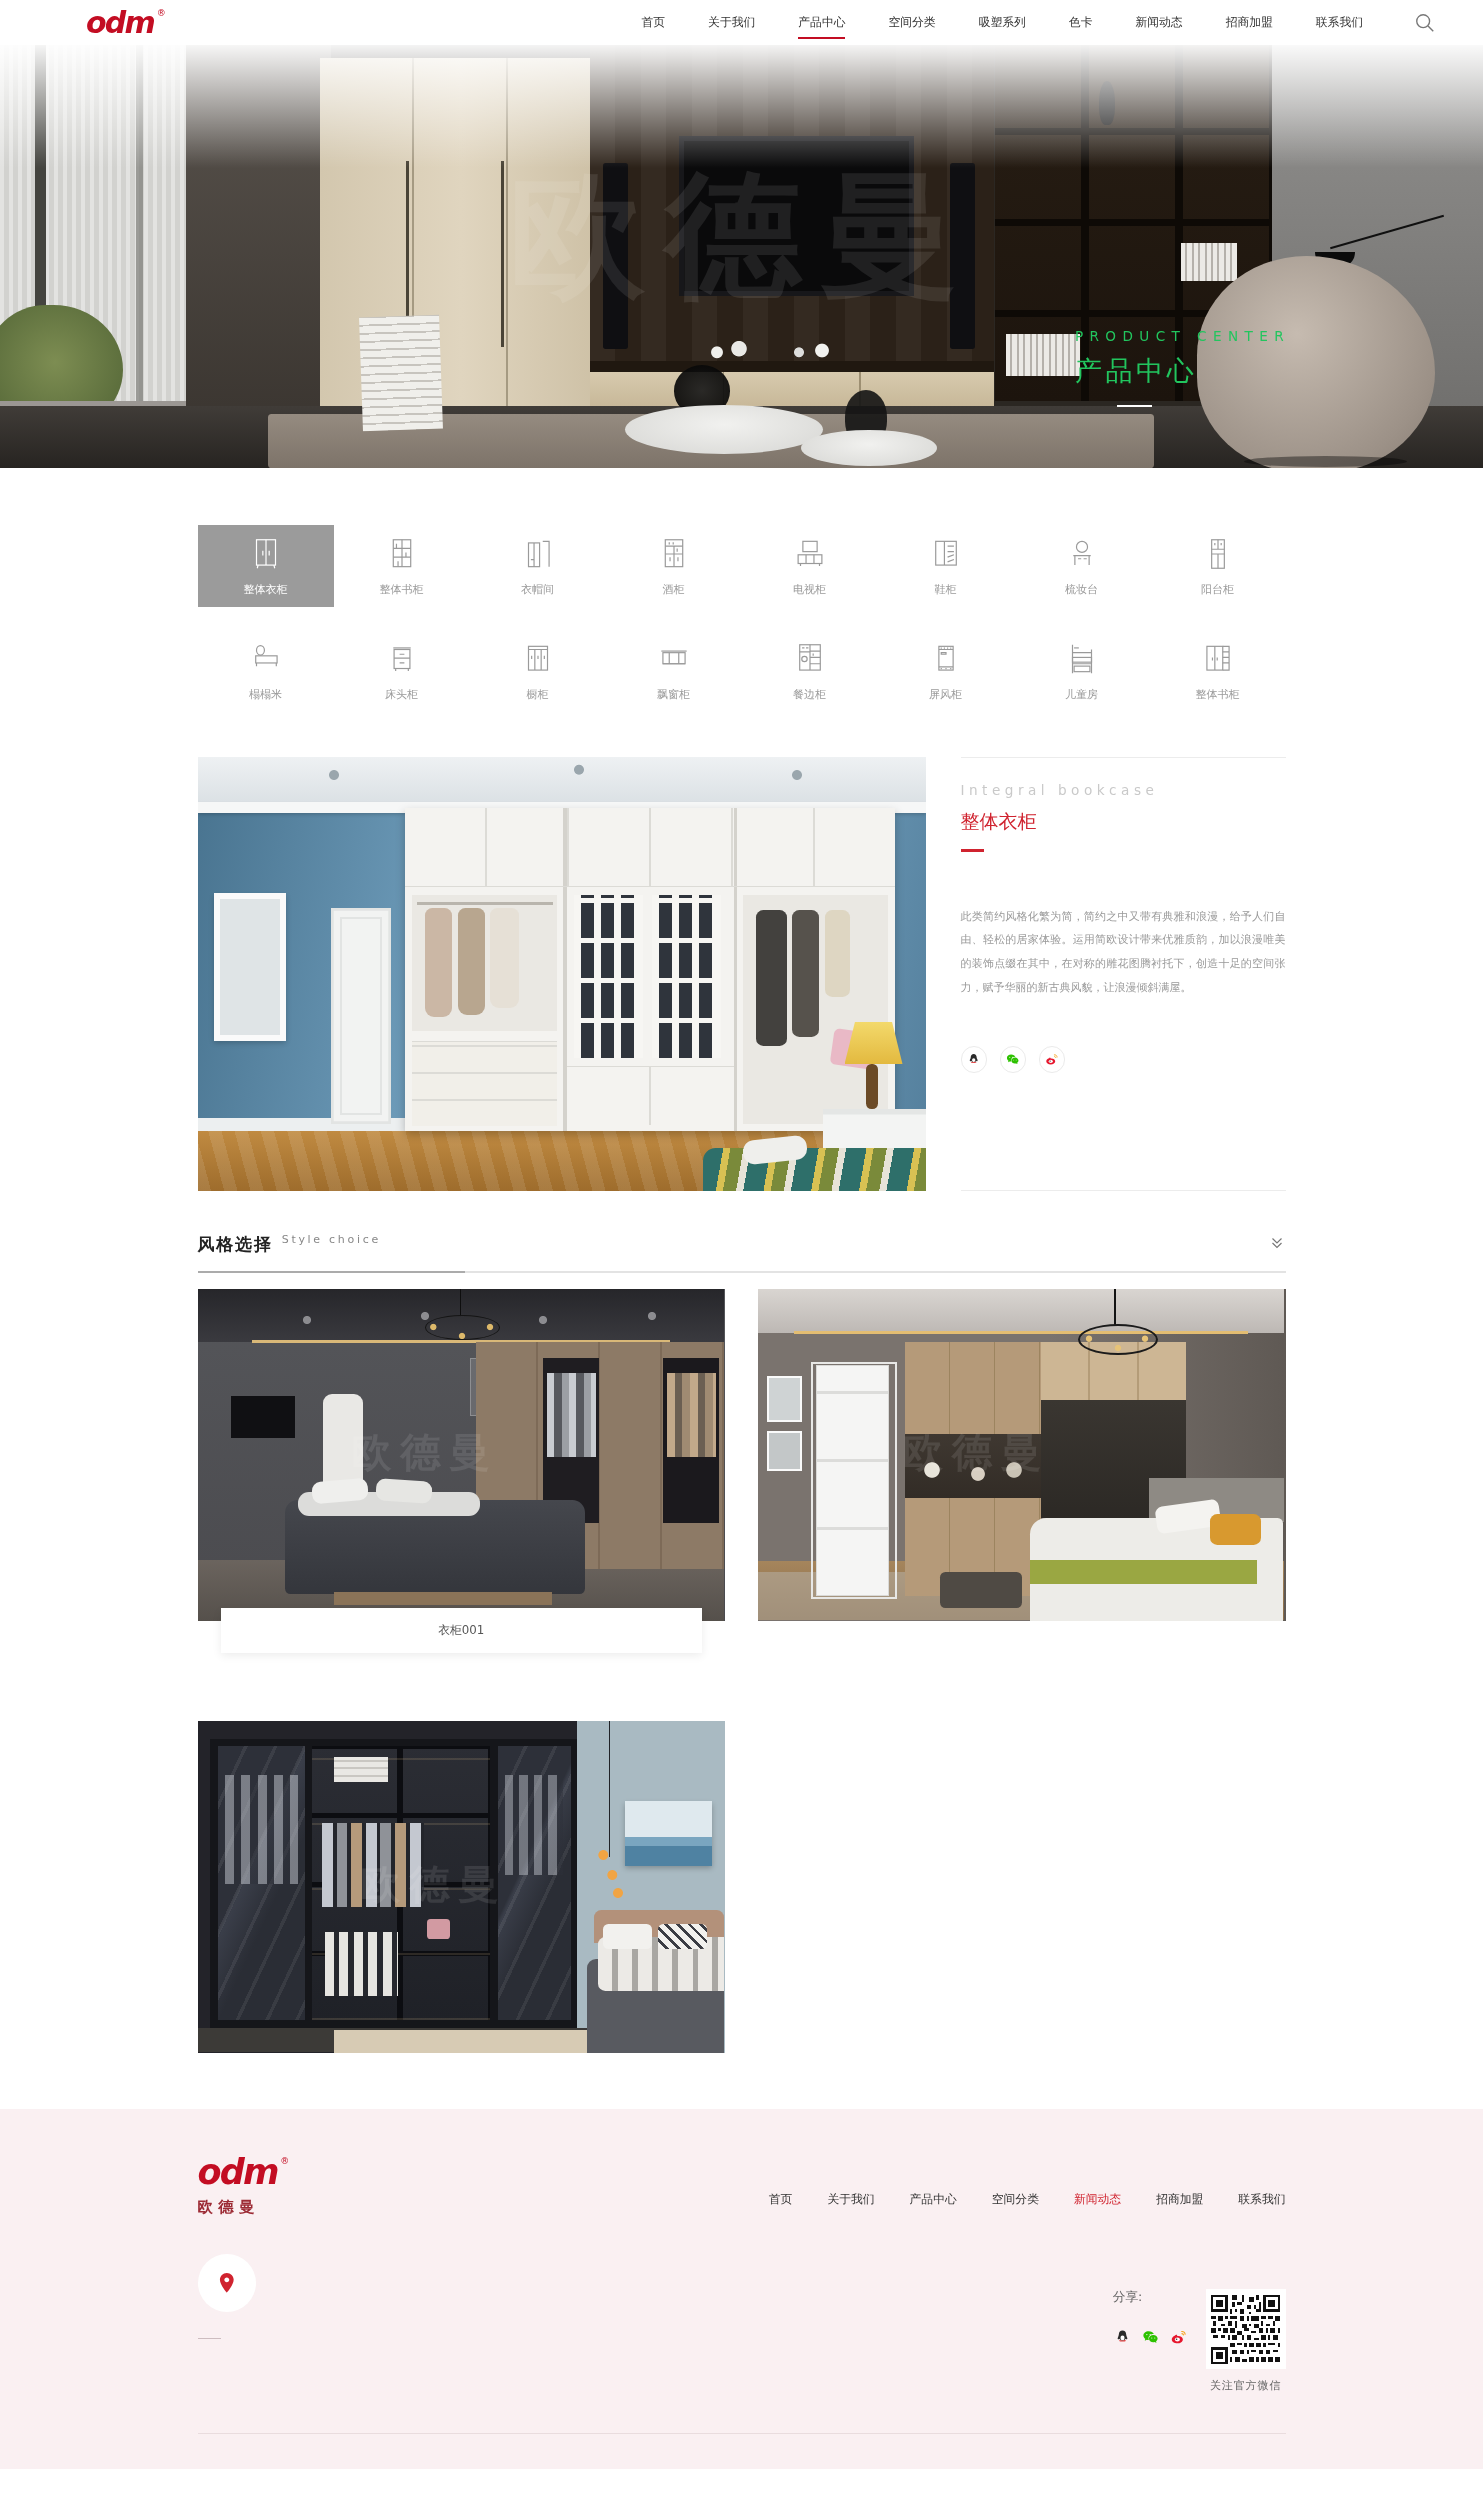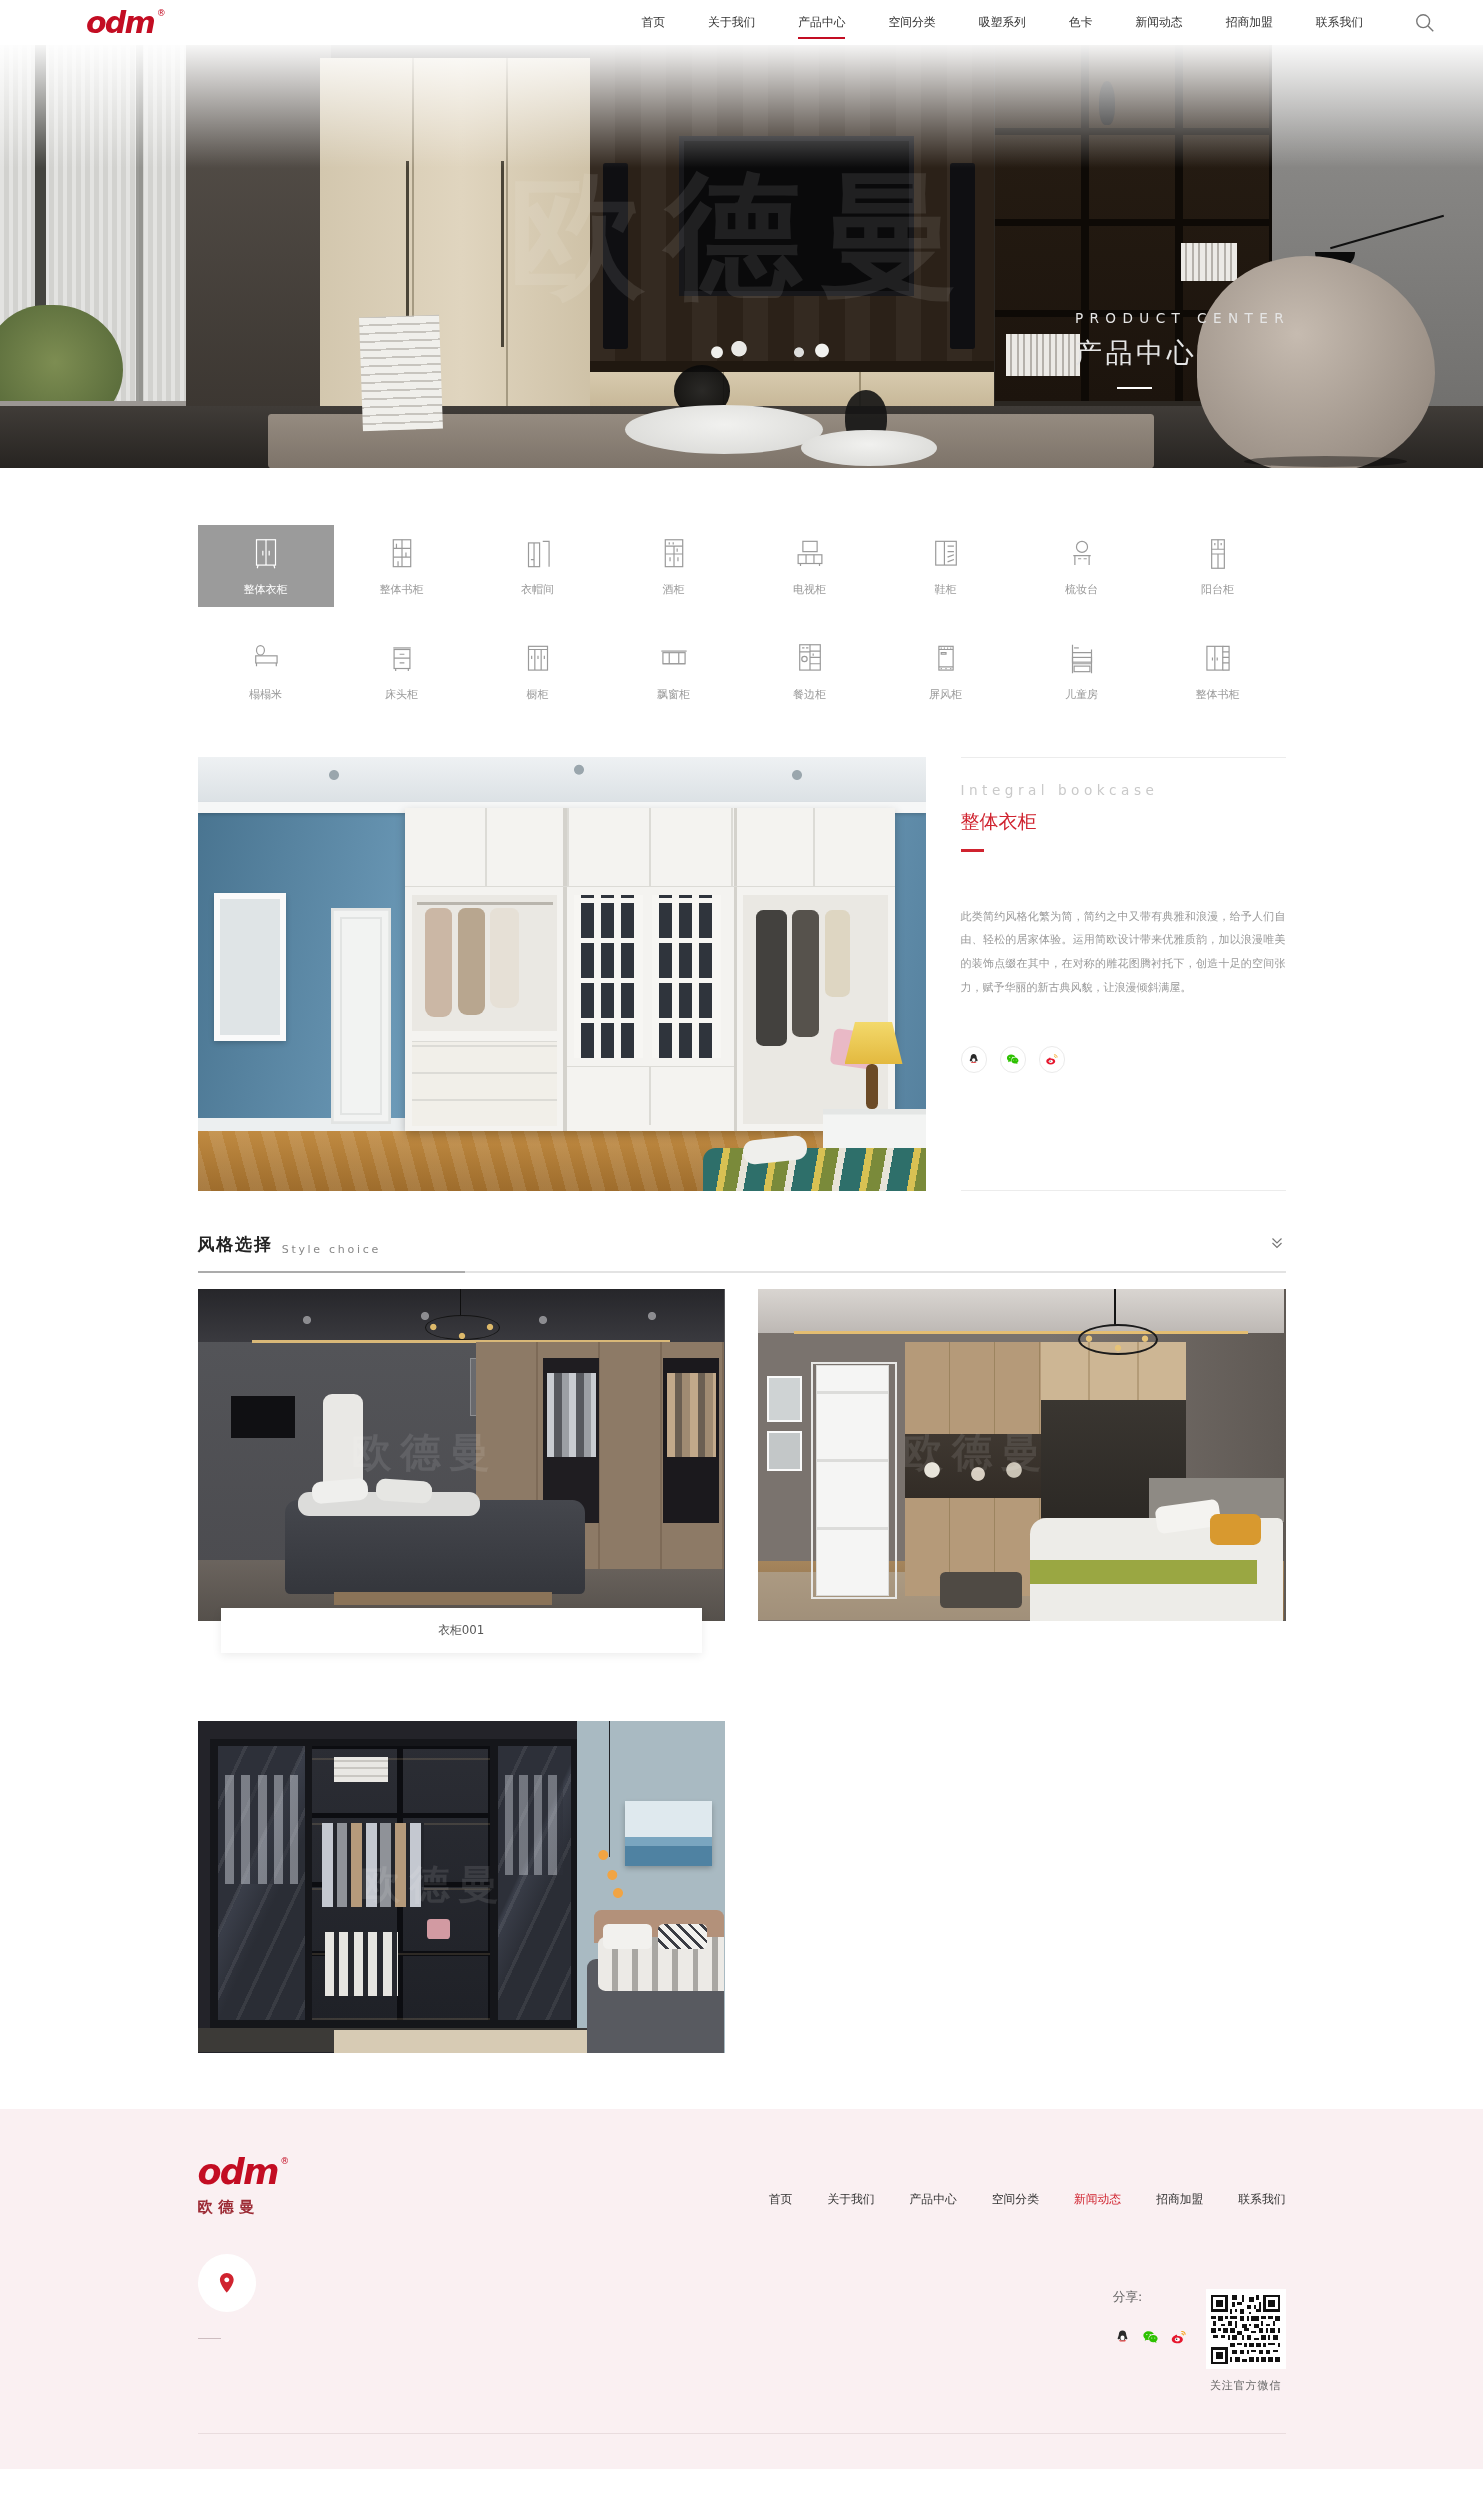--- a/index.html
+++ b/index.html
@@ -11,21 +11,21 @@
   .logo{display:flex;align-items:flex-start;color:#c30d23;cursor:pointer}
   .logo-text{font-size:30px;font-weight:800;letter-spacing:-1.8px;line-height:33px;font-style:italic}
   .logo-reg{font-size:9px;margin:1.8px 0 0 2.7px}
   .nav{margin-left:auto;display:flex;gap:43px;list-style:none;padding:0;margin-top:0;margin-bottom:0}
   .nav-item{font-size:11.8px;color:#333;line-height:45px;position:relative;cursor:pointer;white-space:nowrap}
   .nav-item.active::after{content:"";position:absolute;left:0;right:0;bottom:6.4px;height:1.8px;background:#c30d23}
   .search-btn{margin-left:51px;cursor:pointer;display:flex;align-items:center}
   
   .hero{height:423px;position:relative;overflow:hidden;background:#2b2722}
   .hero-watermark{font-size:136px;font-weight:800;color:rgba(255,255,255,.09);letter-spacing:20px;white-space:nowrap}
-  .hero-title{position:absolute;right:193px;top:265px;color:#e5e5e5;z-index:3}
+  .hero-title{position:absolute;right:193px;top:283px;color:#22c55e;z-index:3}
   .hero-en{font-size:13.6px;letter-spacing:6.4px}
   .hero-zh{font-size:27px;letter-spacing:3.6px;margin-top:9px}
   .hero-dash{width:35px;height:1.8px;background:#fff;margin:16.3px 0 0 42px}
   
   .cats{width:1088px;margin:57px auto 0;display:grid;grid-template-columns:repeat(8,1fr);row-gap:23px}
   .cat{height:82px;display:flex;flex-direction:column;align-items:center;justify-content:center;gap:8.2px;color:#9a9a9a;cursor:pointer}
   .cat svg{width:38px;height:38px;display:block}
   .cat .cat-label{font-size:11px}
   .cat.active{background:#9b9b9b;color:#fff}
   
@@ -35,21 +35,21 @@
   .detail-right::after{content:"";position:absolute;left:0;right:0;bottom:0;height:0.9px;background:#ececec}
   .d-en{font-size:13.6px;color:#c9c9c9;letter-spacing:4.5px}
   .d-zh{font-size:19px;color:#d0232f;margin-top:11px}
   .d-dash{width:23.6px;height:2.7px;background:#d0232f;margin-top:14.5px}
   .d-desc{margin-top:53px;font-size:11px;color:#999;line-height:2.15;text-align:justify}
   .d-share{margin-top:47px;display:flex;gap:12.7px}
   .share-circle{width:24.5px;height:24.5px;border-radius:50%;background:#fff;border:0.9px solid #ebebeb;display:flex;align-items:center;justify-content:center;cursor:pointer}
   .share-circle svg{width:15.4px;height:15.4px}
   
   .style-head{width:1088px;margin:42px auto 0}
-  .style-row{display:flex;align-items:flex-end}
+  .style-row{display:flex;align-items:flex-start}
   .style-zh{font-size:17px;font-weight:bold;color:#222;letter-spacing:1.8px}
   .style-en{font-size:11px;color:#888;letter-spacing:2.7px;margin-left:9px}
   .style-chevron{margin-left:auto;cursor:pointer;align-self:center}
   .style-divider{margin-top:14.5px;height:2.7px;background:linear-gradient(90deg,#ababab 0 24.5%,#e3e3e3 24.5% 100%)}
   
   .grid{width:1088px;margin:16.3px auto 0;display:grid;grid-template-columns:1fr 1fr;column-gap:33px;row-gap:68px}
   .card{cursor:pointer}
   .card-photo{height:332px;position:relative;overflow:hidden;background:#333}
   .card-label{margin:-13.6px 23px 0;position:relative;background:#fff;height:45px;line-height:45px;text-align:center;
               font-size:11.8px;color:#555;box-shadow:0 2.7px 9px rgba(0,0,0,.08)}

